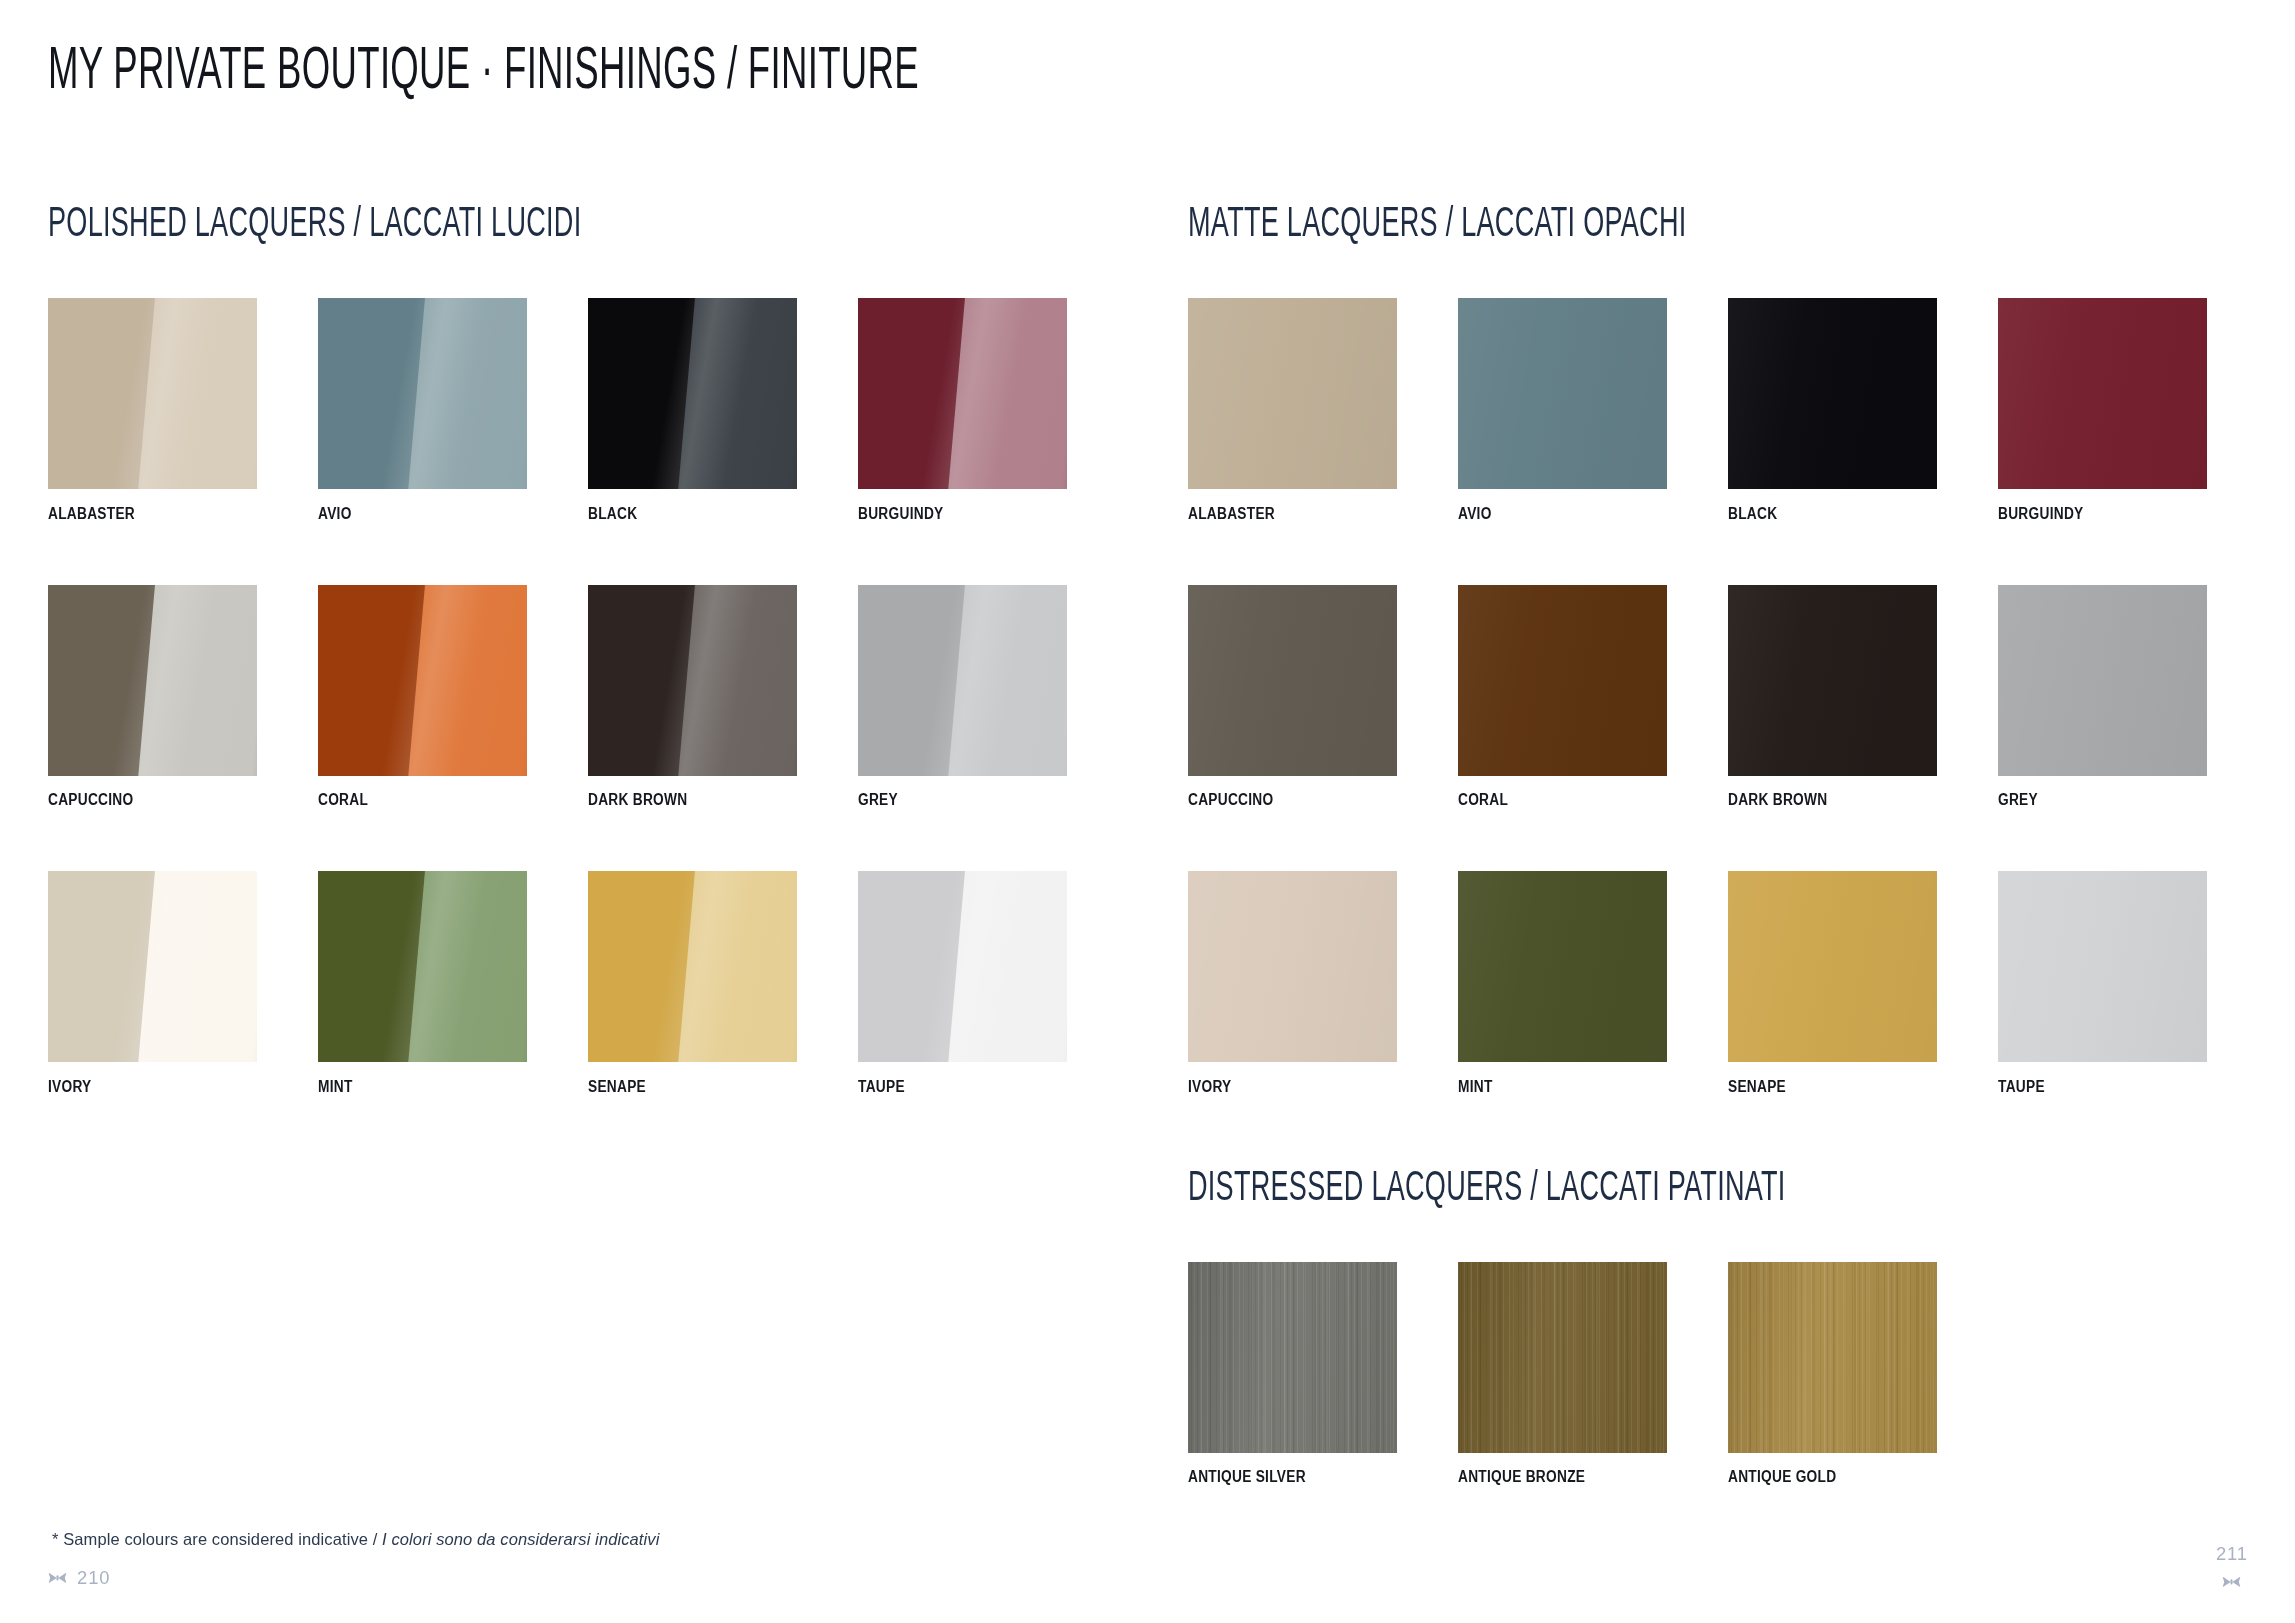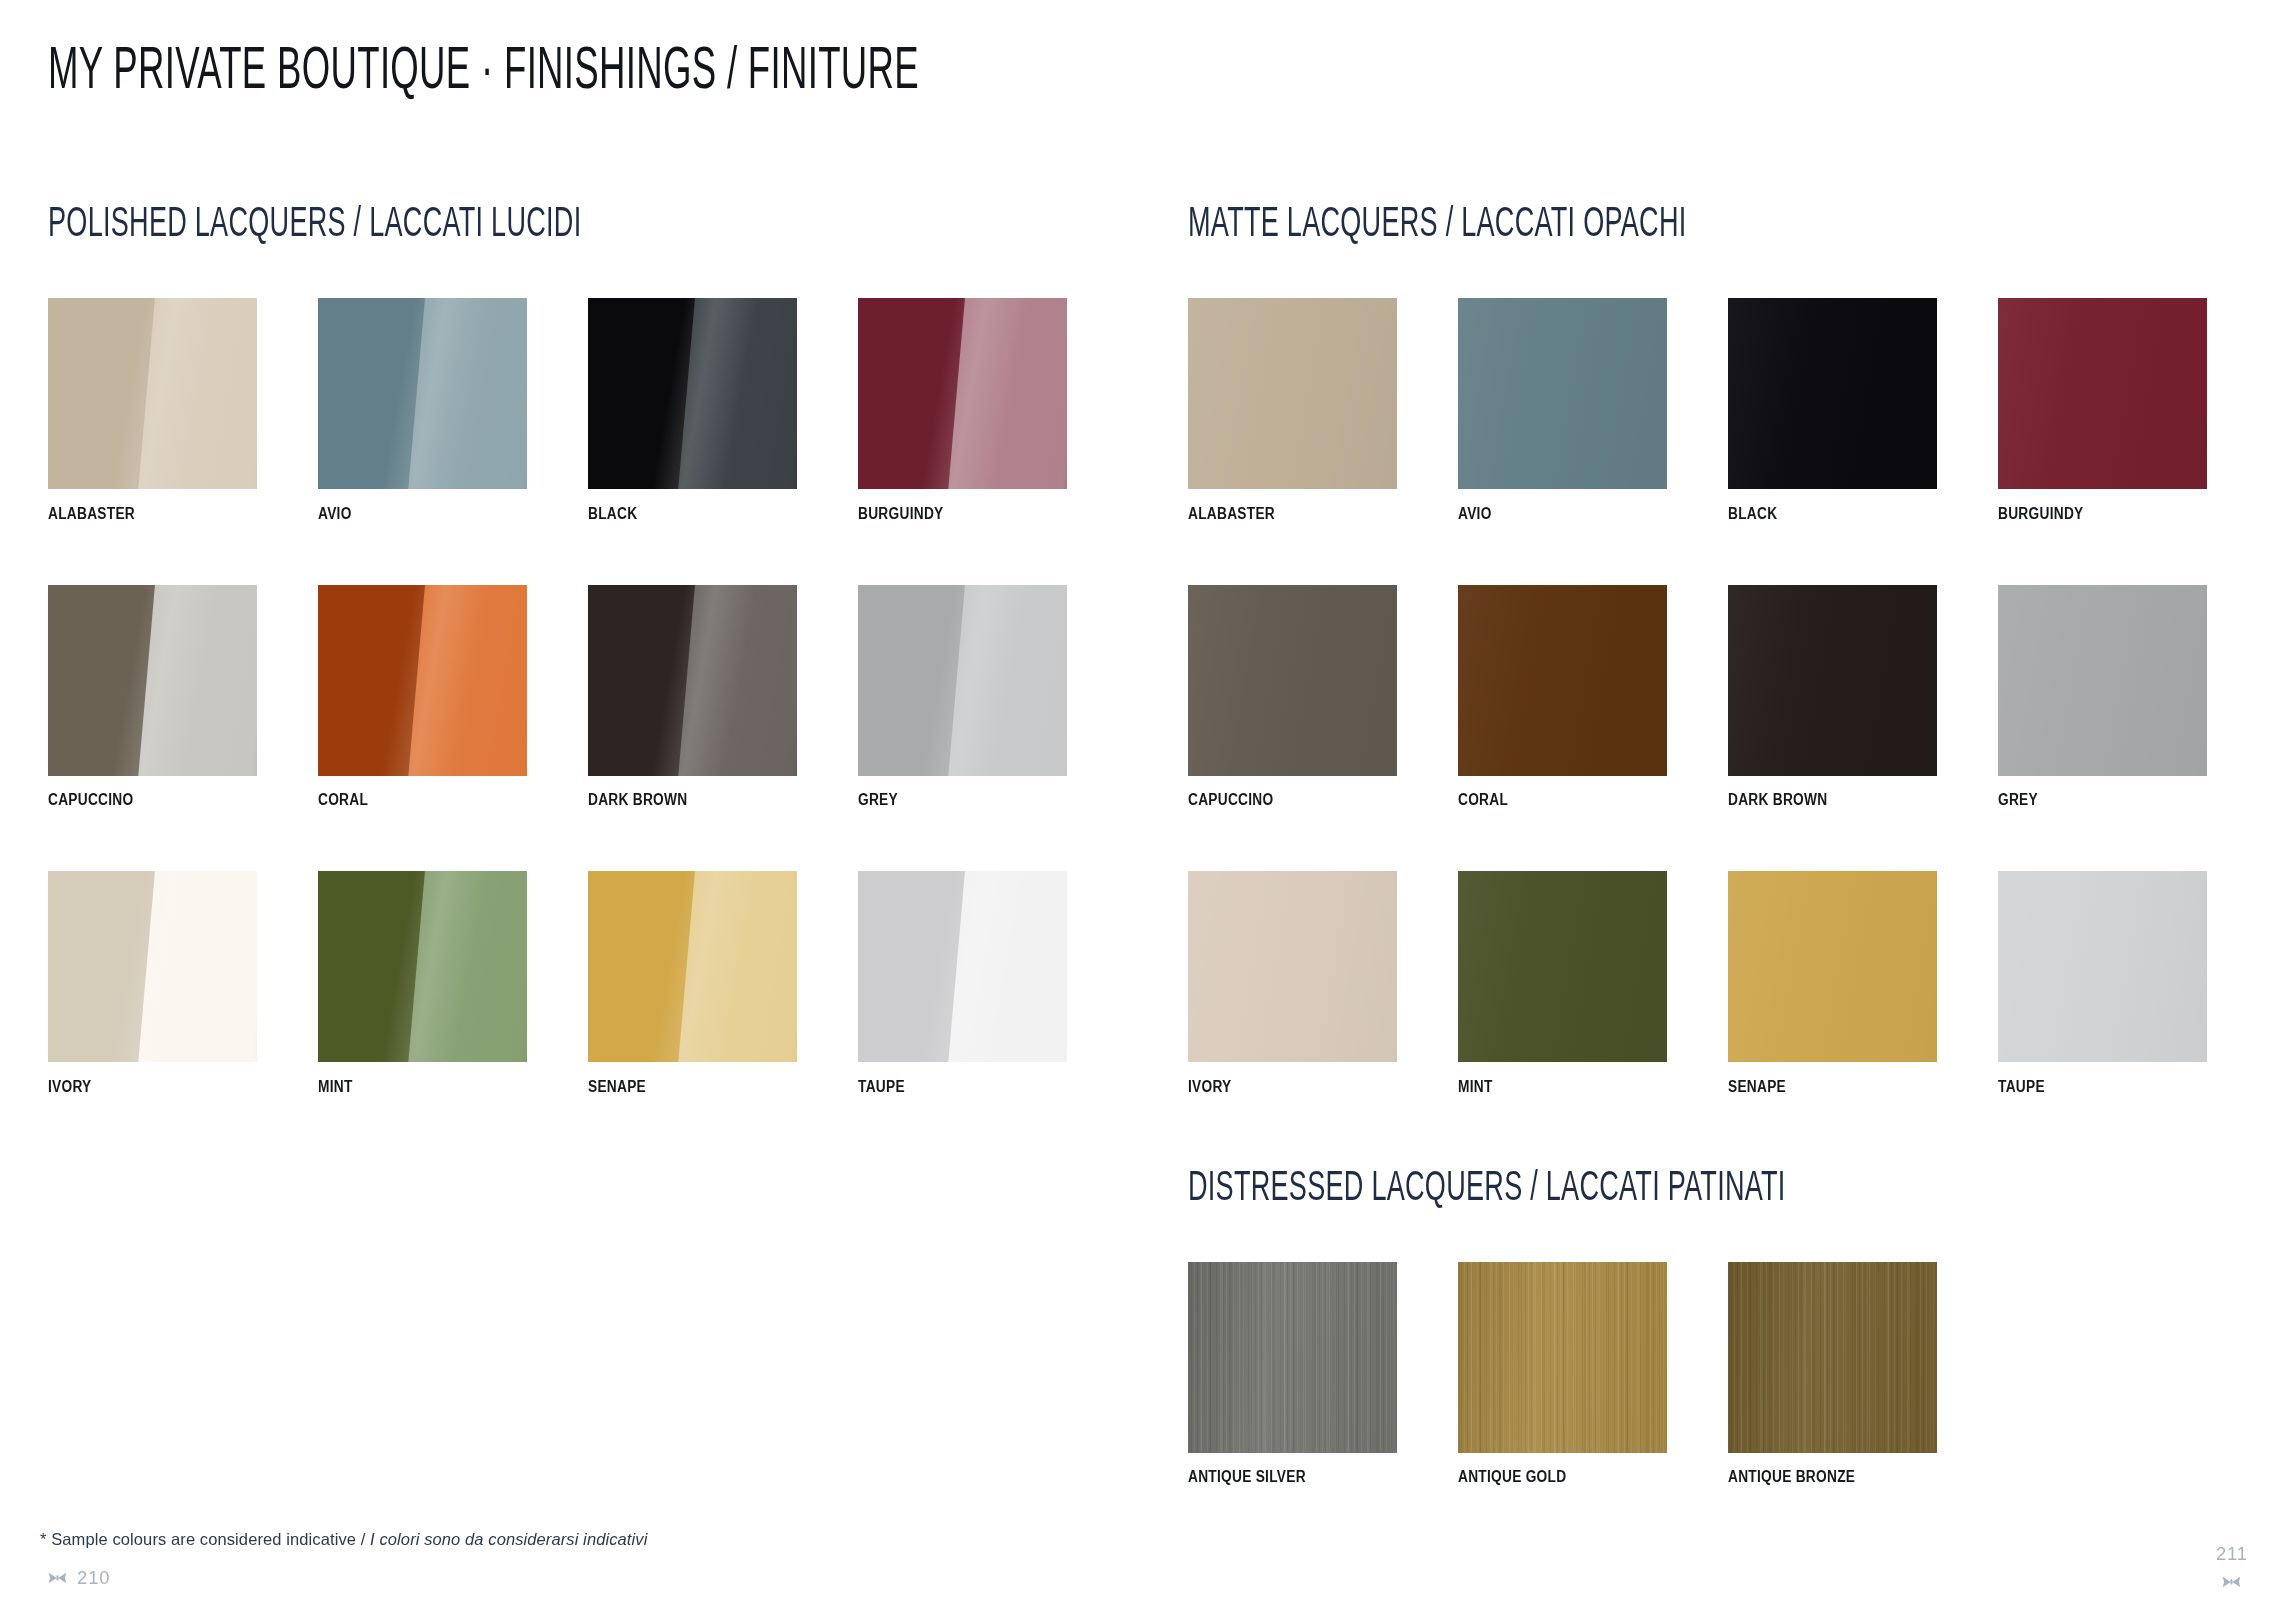--- a/index.html
+++ b/index.html
@@ -144,21 +144,21 @@
     letter-spacing:0.3px;
     color:#15181d;
     transform:scaleX(0.88);
     transform-origin:left center;
     white-space:nowrap;
   }
 
   
   .footnote {
     position:absolute;
-    left:40px; bottom:75px;
+    left:52px; bottom:75px;
     font-size:16.5px;
     color:#2c3a50;
     letter-spacing:0.1px;
     white-space:nowrap;
   }
   .footnote .it { font-style:italic; }
 
   .page-num {
     position:absolute;
     bottom:35px;
@@ -352,34 +352,34 @@
     <div class="swatch-grid cols3">
         <div class="swatch-cell">
           <div class="swatch-chip distressed" style="background: rgb(116, 116, 111);">
             <div class="brush"></div>
             <div class="brush2"></div>
             <div class="vignette"></div>
           </div>
           <div class="swatch-label">ANTIQUE SILVER</div>
         </div>
         <div class="swatch-cell">
+          <div class="swatch-chip distressed" style="background: rgb(117, 96, 47);">
+            <div class="brush"></div>
+            <div class="brush2"></div>
+            <div class="vignette"></div>
+          </div>
+          <div class="swatch-label">ANTIQUE BRONZE</div>
+        </div>
+        <div class="swatch-cell">
           <div class="swatch-chip distressed" style="background: rgb(169, 138, 69);">
             <div class="brush"></div>
             <div class="brush2"></div>
             <div class="vignette"></div>
           </div>
           <div class="swatch-label">ANTIQUE GOLD</div>
-        </div>
-        <div class="swatch-cell">
-          <div class="swatch-chip distressed" style="background: rgb(117, 96, 47);">
-            <div class="brush"></div>
-            <div class="brush2"></div>
-            <div class="vignette"></div>
-          </div>
-          <div class="swatch-label">ANTIQUE BRONZE</div>
         </div>
       </div>
   </div>
 
   <div class="footnote">
     <span>* Sample colours are considered indicative / </span><span class="it">I colori sono da considerarsi indicativi</span>
   </div>
 
   <div class="page-num left">
     <svg class="brand-mark" viewBox="0 0 21 15">

